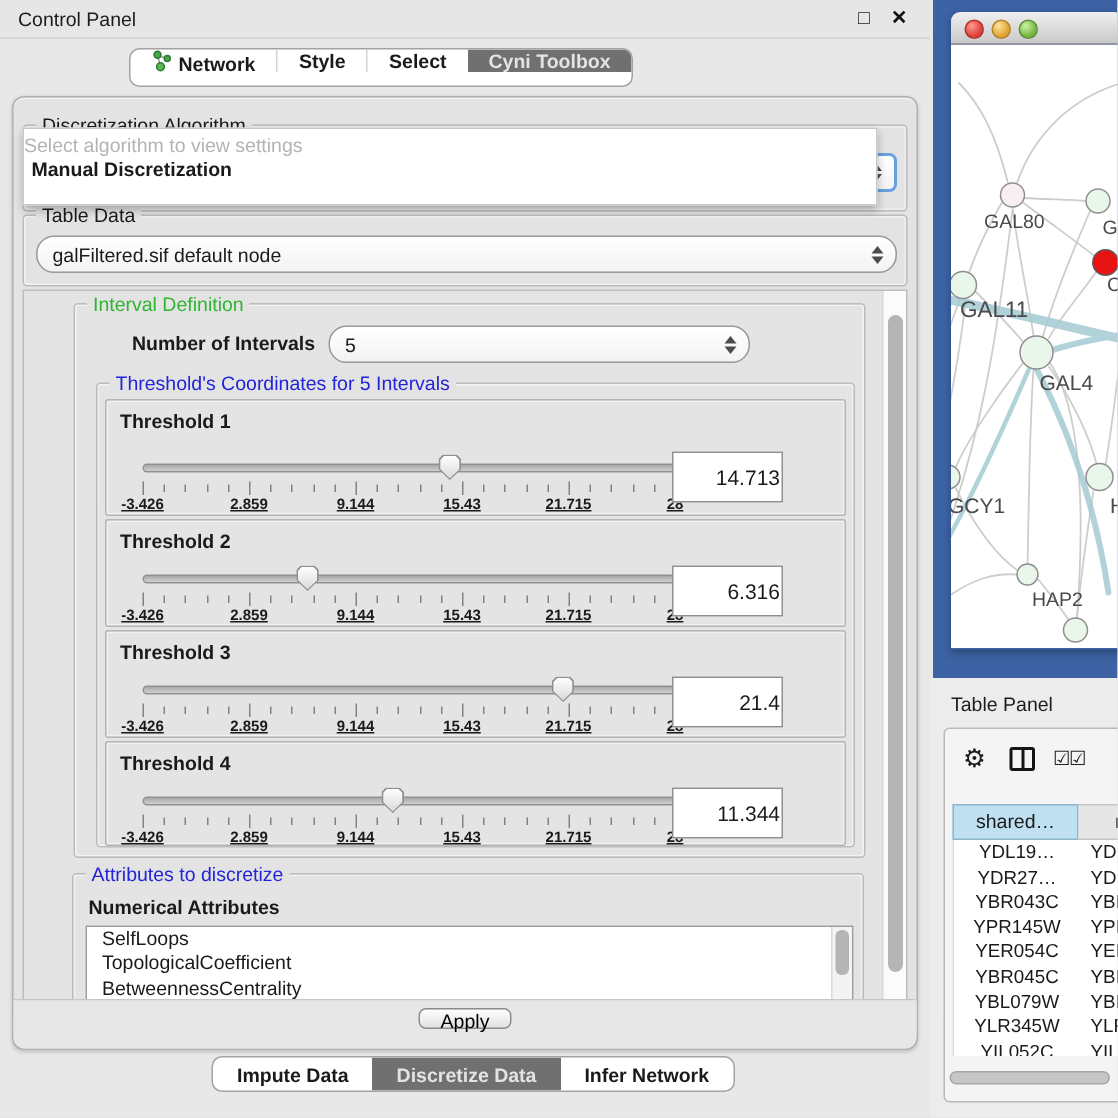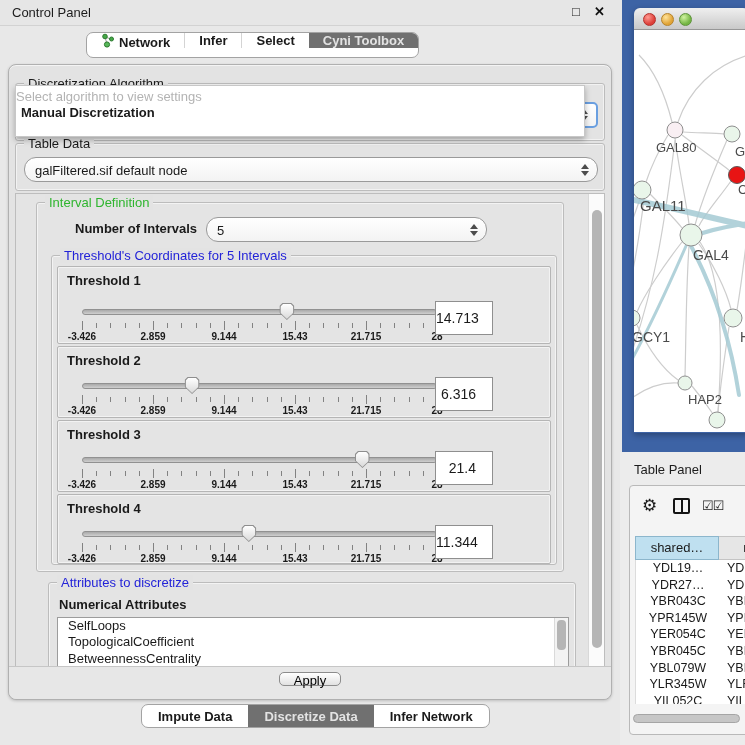--- a/index.html
+++ b/index.html
@@ -39,40 +39,40 @@
   .popup .opt1 { position:absolute; left:5px; top:19px; font-weight:bold; font-size:13px; }
   .popup .opt2 { position:absolute; left:5px; top:35px; font-size:13px; }
 
   .td-group { left:6px; top:78px; width:590px; height:48px; }
   .td-combo { left:8px; top:13px; width:574px; height:25px; }
 
   .scroll-panel { position:absolute; left:6px; top:128px; width:590px; height:475px; background:#e4e4e4; border:1px solid #bdbdbd; overflow:hidden; }
   .vscroll { position:absolute; right:0; top:0; width:16px; height:100%; background:#fbfbfb; border-left:1px solid #d8d8d8; }
   .vscroll .thumb-v { position:absolute; left:3px; top:16px; width:10px; height:438px; background:#b5b5b5; border-radius:5px; }
 
-  .interval-group { left:20px; top:8px; width:528px; height:370px; }
+  .interval-group { left:33px; top:8px; width:528px; height:370px; }
   .num-label { position:absolute; left:38px; top:18px; font-weight:bold; }
   .num-combo { left:169px; top:14px; width:281px; height:25px; }
   .thr-group { left:14px; top:52px; width:506px; height:310px; padding:10px 5px 0 5px; }
 
   .thr-box { position:relative; width:494px; height:72px; border:1px solid #b5b5b5; border-radius:2px; background:#e4e4e4; margin-bottom:2px; box-shadow:inset 0 0 0 1px rgba(255,255,255,.5); }
   .thr-box:first-of-type { height:78px; }
   .thr-box:last-of-type { height:70px; }
   .thr-label { position:absolute; left:9px; top:6px; font-weight:bold; font-size:13px; }
   .slider { position:absolute; left:24px; top:30px; width:355px; height:40px; }
   .thr-box:first-of-type .slider { top:36px; }
   .track { position:absolute; left:0; right:0; top:6px; height:6px; border:1px solid #919191; border-radius:3px; background:linear-gradient(#a9a9a9,#cfcfcf); }
   .thumb { position:absolute; top:0; width:15px; height:17px; transform:translateX(-50%); clip-path:polygon(20% 0,80% 0,100% 18%,100% 58%,50% 100%,0 58%,0 18%); background:#8e8e8e; }
   .thumb::after { content:""; position:absolute; inset:1px; clip-path:inherit; background:linear-gradient(#ffffff,#d9d9d9); }
   .ticks { position:absolute; left:0; width:355px; top:18px; height:10px; }
   .tick { position:absolute; top:2px; width:1px; height:5px; background:#828282; }
   .tick.major { height:9px; top:0; }
   .scale { position:absolute; left:0; width:355px; top:28px; height:12px; }
-  .scale span { position:absolute; transform:translateX(-50%); font-size:10px; font-weight:bold; color:#1a1a1a; white-space:nowrap; }
-  .valbox { position:absolute; left:377px; top:30px; width:58px; height:34px; background:#fff; border:1px solid #8f8f8f; font-size:14px; text-align:right; line-height:32px; padding-right:16px; }
+  .scale span { position:absolute; transform:translateX(-50%); font-size:10px; font-weight:bold; color:#1a1a1a; white-space:nowrap;text-decoration:underline; }
+  .valbox { position:absolute; left:377px; top:30px; width:74px; height:34px; background:#fff; border:1px solid #8f8f8f; font-size:14px; text-align:right; line-height:32px; padding-right:1px; }
   .thr-box:first-of-type .valbox { top:34px; }
 
   .attr-group { left:32px; top:388px; width:528px; height:100px; }
   .attr-label { position:absolute; left:10px; top:14px; font-weight:bold; }
   .attr-list { position:absolute; left:8px; top:34px; width:512px; height:62px; background:#fff; border:1px solid #9c9c9c; overflow:hidden; }
   .attr-item { padding-left:10px; font-size:13px; line-height:16.3px; white-space:nowrap; }
   .attr-scroll { position:absolute; right:0; top:0; width:14px; height:100%; background:#f3f3f3; border-left:1px solid #dadada; }
   .attr-scroll .thumb-v2 { position:absolute; left:2px; top:2px; width:9px; height:30px; background:#b5b5b5; border-radius:4px; }
 
   .apply-strip { position:absolute; left:0; right:0; bottom:0; height:33px; border-top:1px solid #c6c6c6; background:#e7e7e7; border-radius:0 0 8px 8px; }
@@ -129,21 +129,21 @@
     <span><svg width="13" height="15">
       <line x1="4" y1="4" x2="10" y2="6" stroke="#9a9a9a" stroke-width="1"></line>
       <line x1="4" y1="4" x2="6" y2="11" stroke="#9a9a9a" stroke-width="1"></line>
       <circle cx="4" cy="3.5" r="2.3" fill="#45a847" stroke="#2e7a30"></circle>
       <circle cx="10.5" cy="6" r="2" fill="#45a847" stroke="#2e7a30"></circle>
       <circle cx="6" cy="11.5" r="2.6" fill="#57b759" stroke="#2e7a30"></circle>
     </svg></span>
     <span>Network</span>
   </div>
   <div class="tab">
-      <span>Infer</span>
+      <span>Style</span>
     </div>
   <div class="tab">
       <span>Select</span>
     </div>
   <div class="tab selected">
       <span>Cyni Toolbox</span>
     </div>
 </div>
 
 <div class="main-panel">

